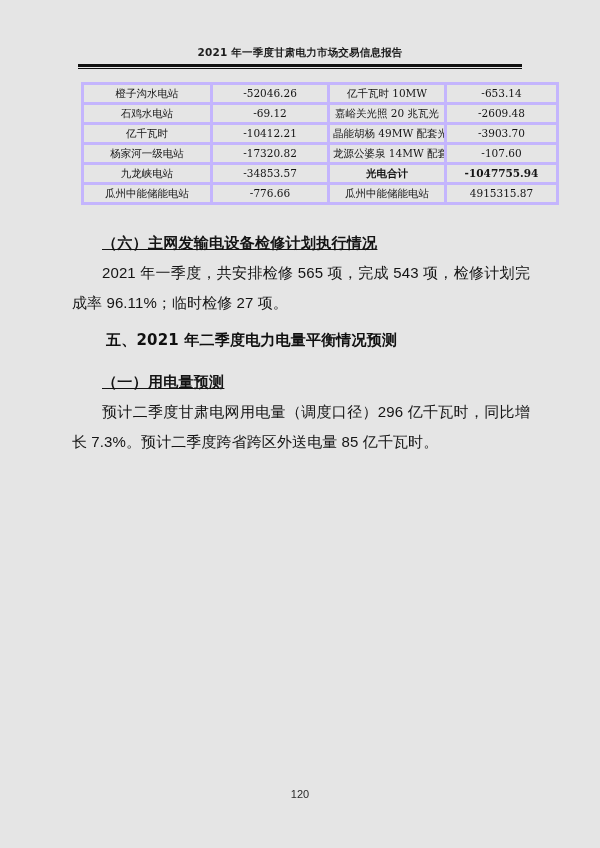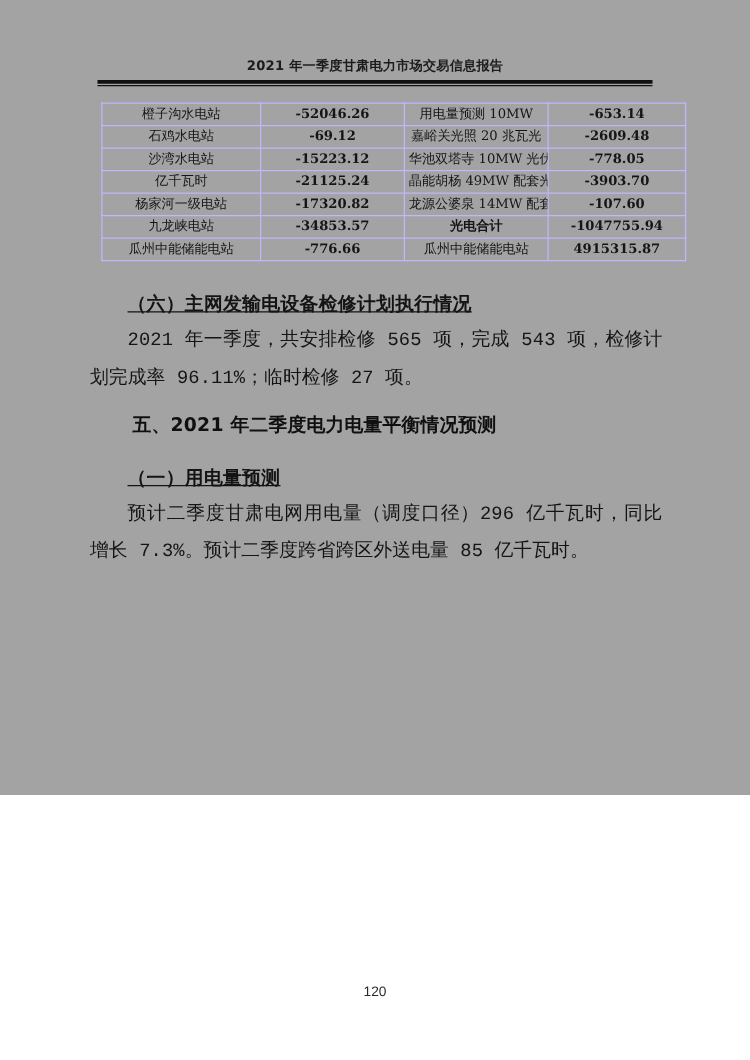--- a/index.html
+++ b/index.html
@@ -13,22 +13,22 @@
     position: relative;
     font-family: "DejaVu Serif", "Liberation Serif", serif;
     color: #1a1a1a;
     overflow: hidden;
   }
 
   .page {
     position: absolute;
     left: 0; top: 0;
     width: 600px;
-    height: 636px;
-    background: #a3a3a3;
+    height: 848px;
+    background: #e5e5e5;
   }
 
   
   .header-zone {
     position: absolute;
     left: 78px;
     top: 46px;
     width: 444px;
   }
   .header-title {
@@ -54,36 +54,36 @@
     left: 81px;
     top: 82px;
     width: 439px;
   }
   table.data {
     border-collapse: collapse;
     width: 439px;
     table-layout: fixed;
   }
   table.data td {
-    border: 1px solid #c4b5fd;
+    border: 3px solid #c4b5fd;
     height: 17px;
     line-height: 17px;
     padding: 0 3px;
     text-align: center;
     vertical-align: middle;
     font-size: 10.5px;
     font-family: "DejaVu Serif", "Liberation Serif", serif;
     color: #151515;
     white-space: nowrap;
     overflow: hidden;
   }
   table.data td.c0 { width: 120px; }
-  table.data td.c1 { width: 108px; font-weight: bold; }
+  table.data td.c1 { width: 108px; }
   table.data td.c2 { width: 108px; }
-  table.data td.c3 { width: 103px; font-weight: bold; }
+  table.data td.c3 { width: 103px; }
   td.bold { font-weight: 700; }
 
   
   .content {
     position: absolute;
     left: 72px;
     top: 228px;
     width: 458px;
   }
   .h3 {
@@ -101,21 +101,21 @@
     font-family: "DejaVu Sans", "Liberation Sans", sans-serif;
     font-weight: 700;
     font-size: 15px;
     line-height: 30px;
     color: #101010;
     text-indent: 30px;
     margin: 4px;
     letter-spacing: .2px;
   }
   p.para {
-    font-family: Liberation Mono, monospace;
+    font-family: Liberation Sans, sans-serif;
     font-size: 15px;
     line-height: 29.5px;
     color: #141414;
     text-indent: 30px;
     margin: 0;
     text-align: justify;
     text-justify: inter-character;
     letter-spacing: .1px;
   }
   .gap-sm { height: 4px; }
@@ -142,38 +142,32 @@
     <div class="header-title">2021 年一季度甘肃电力市场交易信息报告</div>
     <div class="header-rule"></div>
   </div>
 
   <div class="table-wrap">
     <table class="data">
       <tbody>
         <tr>
           <td class="c0">橙子沟水电站</td>
           <td class="c1">-52046.26</td>
-          <td class="c2">用电量预测 10MW</td>
+          <td class="c2">亿千瓦时 10MW</td>
           <td class="c3">-653.14</td>
         </tr>
         <tr>
           <td class="c0">石鸡水电站</td>
           <td class="c1">-69.12</td>
           <td class="c2">嘉峪关光照 20 兆瓦光</td>
           <td class="c3">-2609.48</td>
         </tr>
         <tr>
-          <td class="c0">沙湾水电站</td>
-          <td class="c1">-15223.12</td>
-          <td class="c2">华池双塔寺 10MW 光伏</td>
-          <td class="c3">-778.05</td>
-        </tr>
-        <tr>
           <td class="c0">亿千瓦时</td>
-          <td class="c1">-21125.24</td>
+          <td class="c1">-10412.21</td>
           <td class="c2">晶能胡杨 49MW 配套光</td>
           <td class="c3">-3903.70</td>
         </tr>
         <tr>
           <td class="c0">杨家河一级电站</td>
           <td class="c1">-17320.82</td>
           <td class="c2">龙源公婆泉 14MW 配套</td>
           <td class="c3">-107.60</td>
         </tr>
         <tr>

